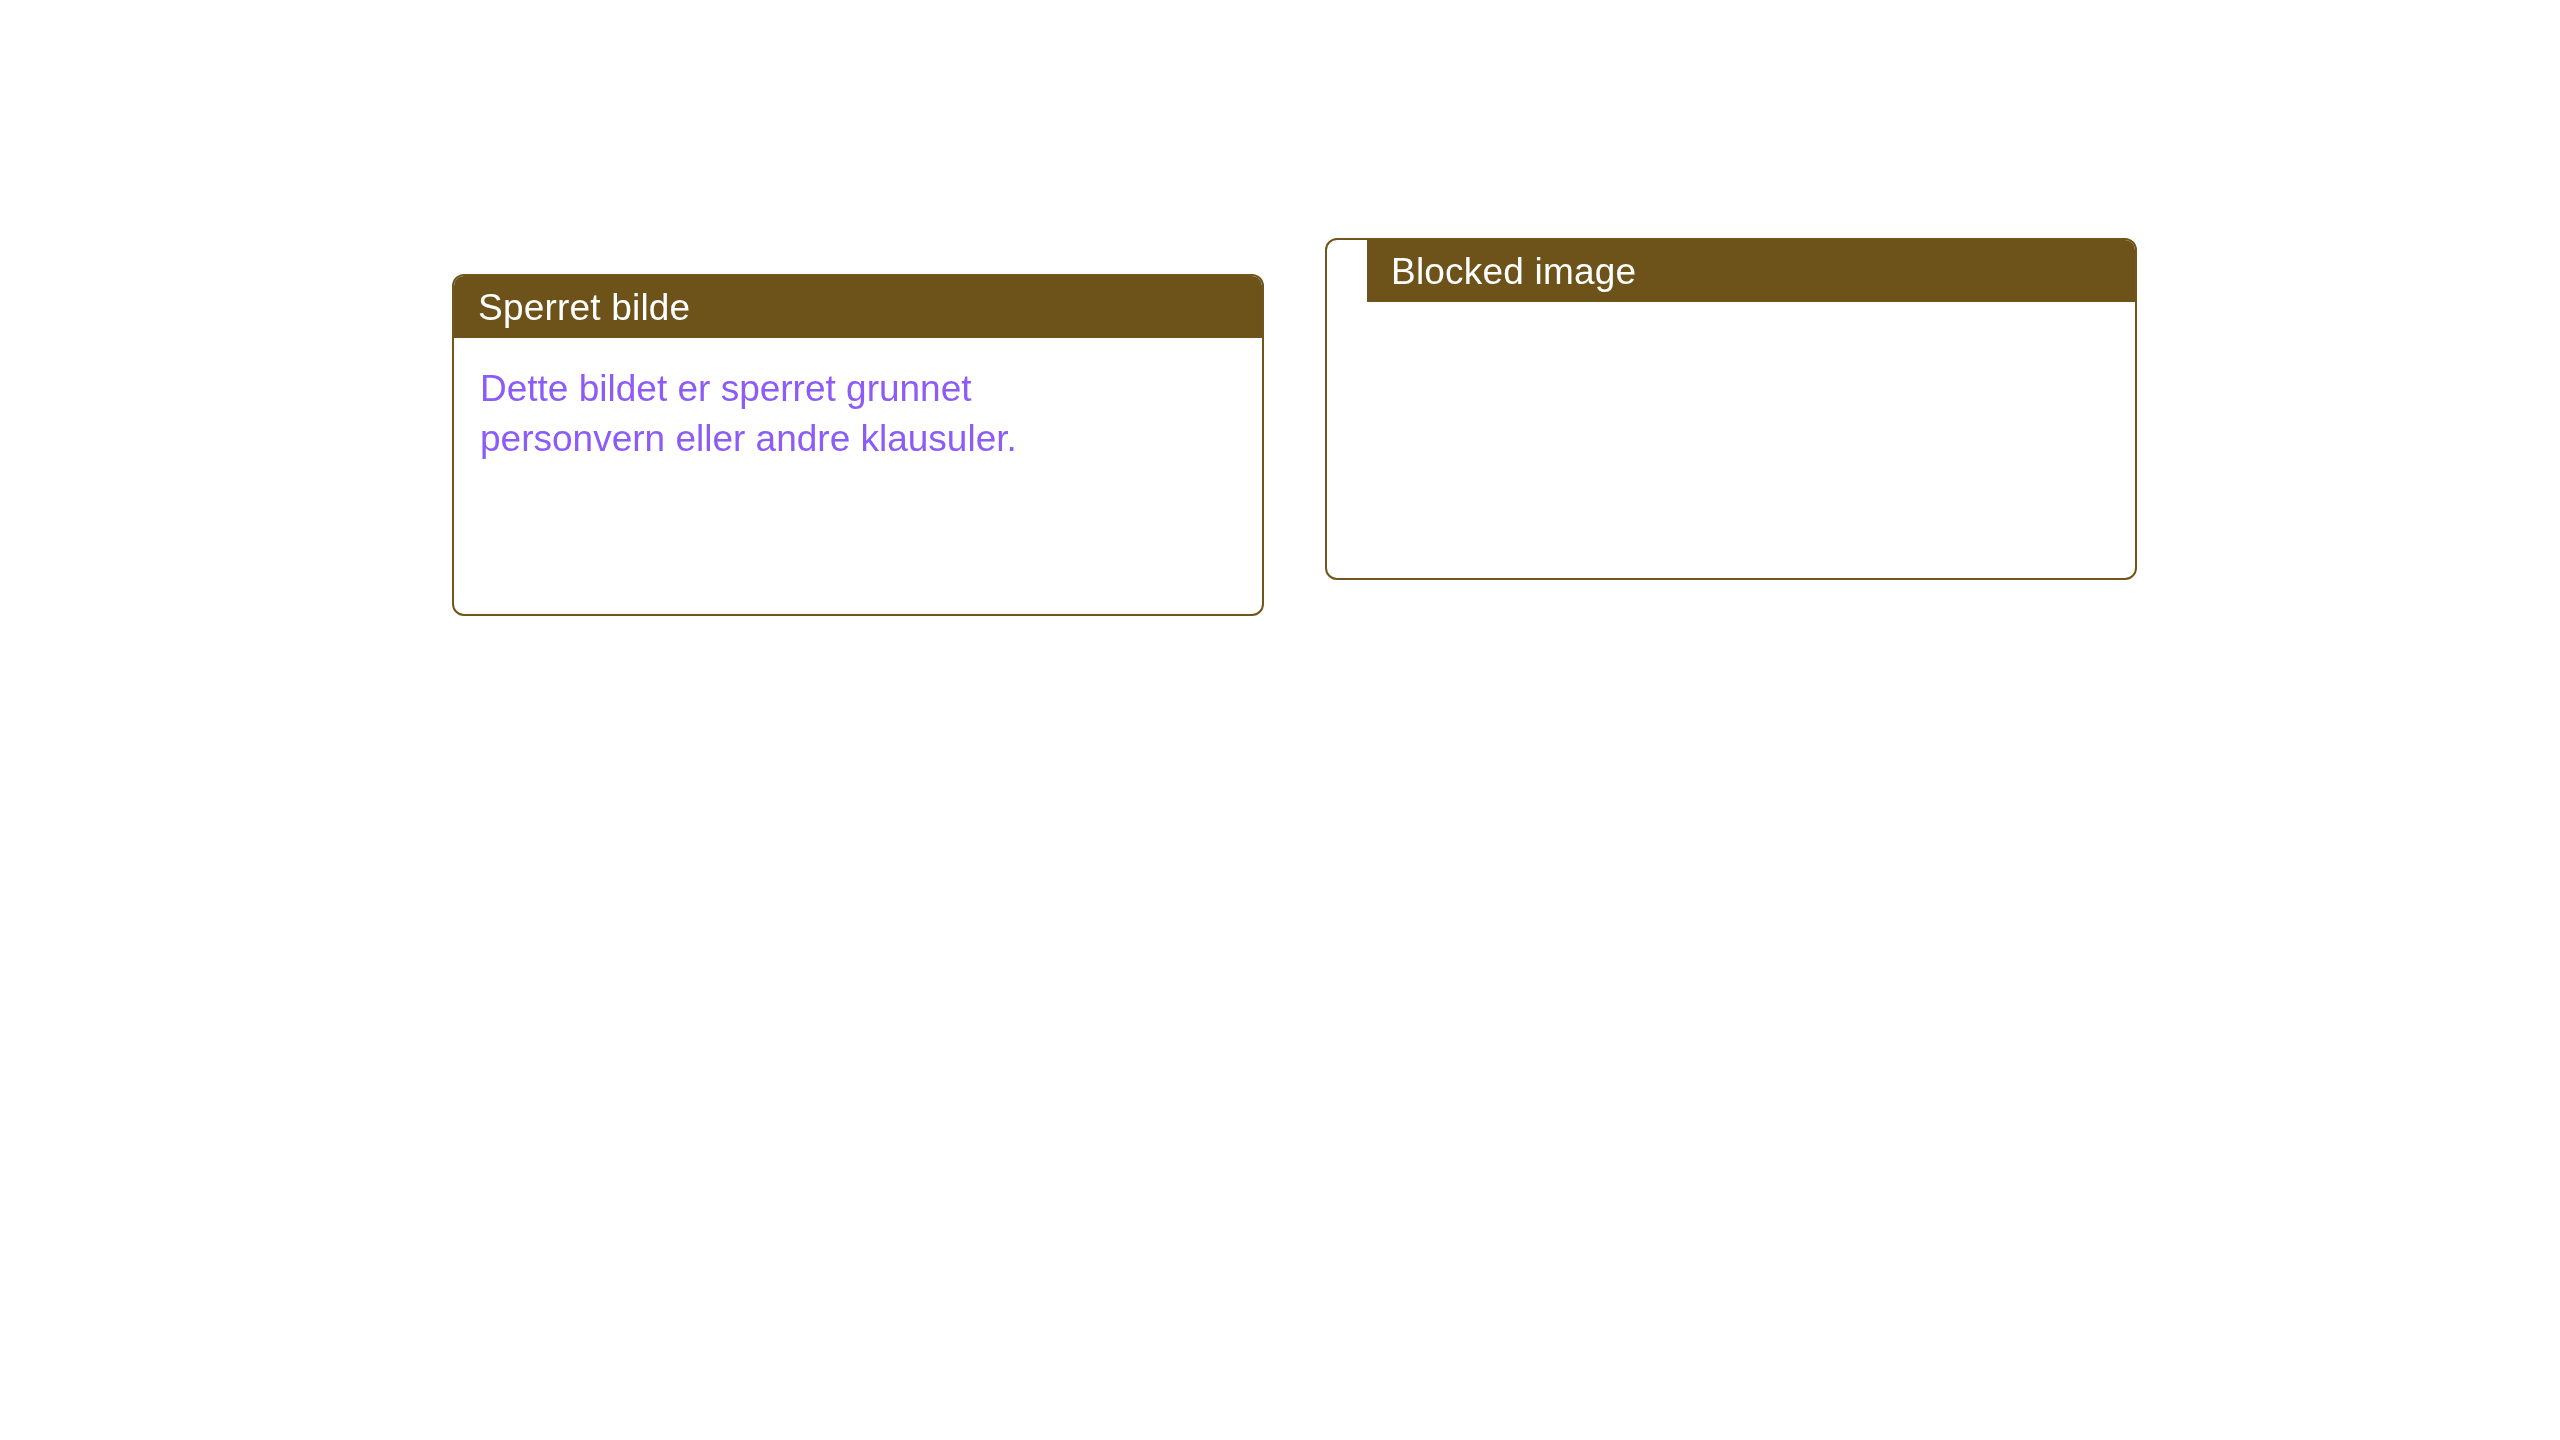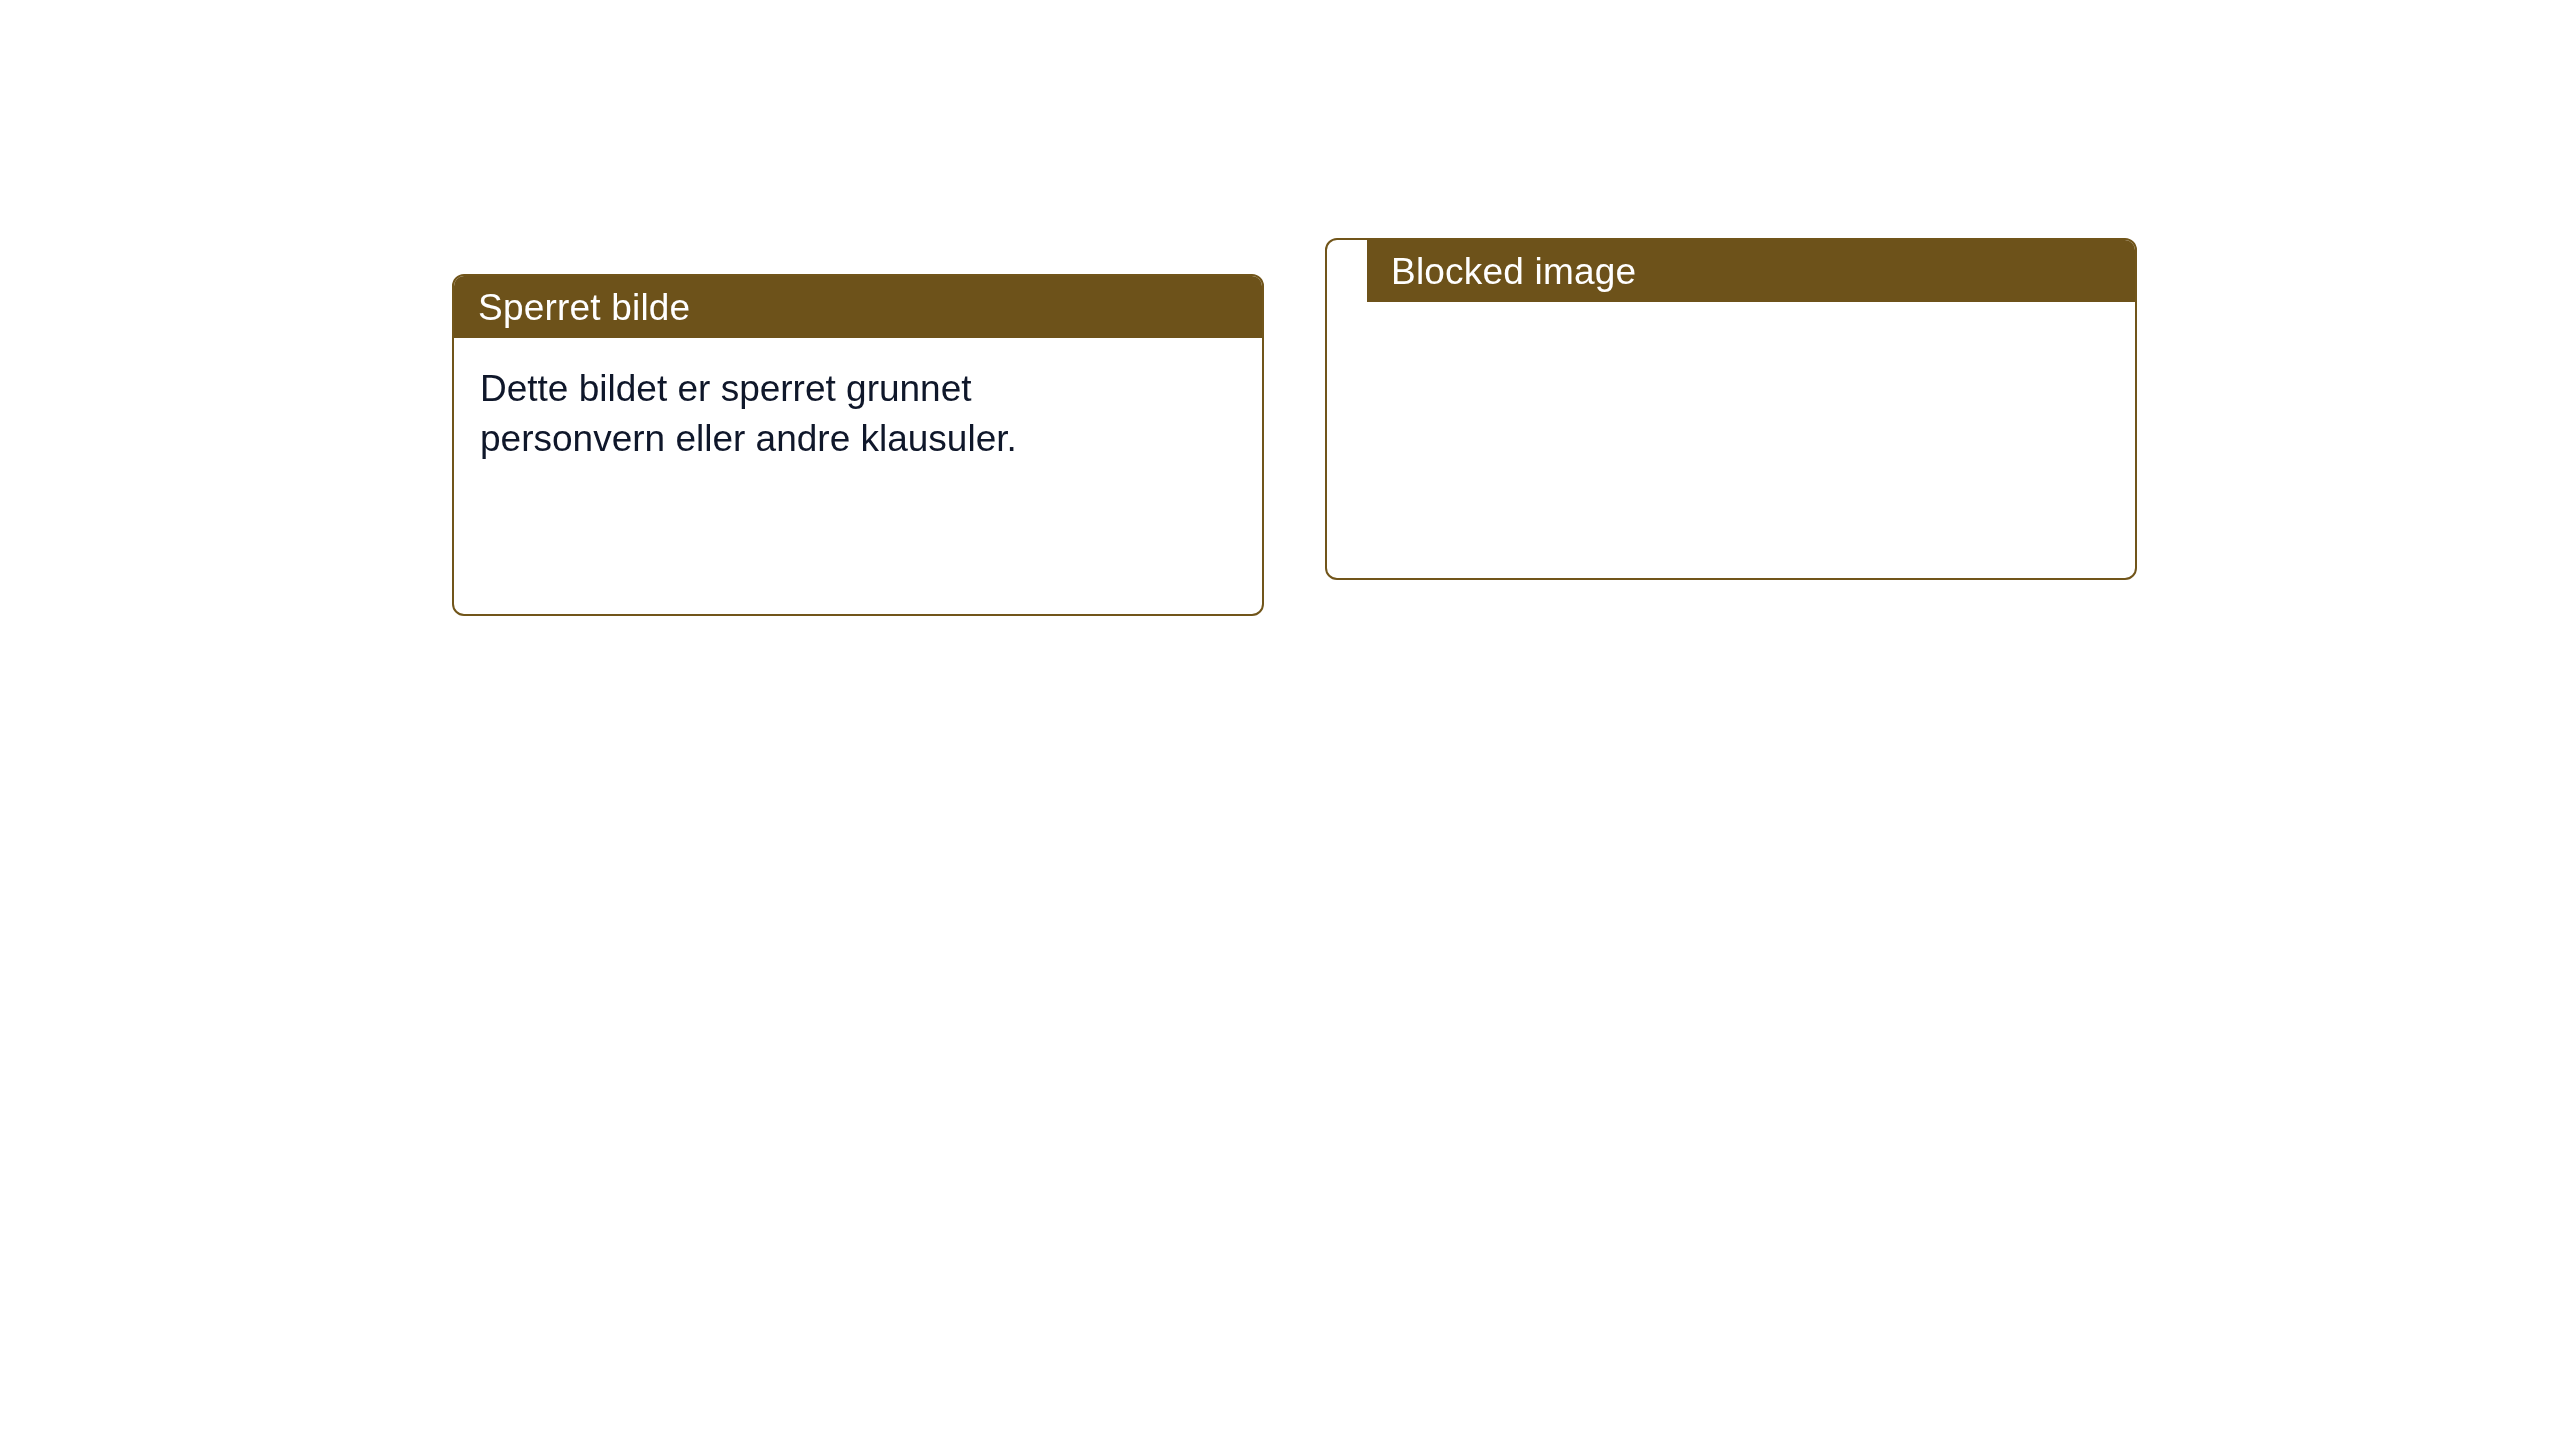--- a/index.html
+++ b/index.html
@@ -57,21 +57,21 @@
     padding: 0 0 0 24px;
     font-size: 37px;
     line-height: 1;
     letter-spacing: 0.2px;
     font-weight: 400;
   }
 
   .card-body {
     box-sizing: border-box;
     padding: 26px 30px 0 26px;
-    color: #0f172a;
+    color: #8b5cf6;
     font-size: 37px;
     line-height: 1.35;
     font-weight: 400;
     white-space: pre-line;
   }
 </style>
 </head>
 <body>
 
 <div id="stage">

